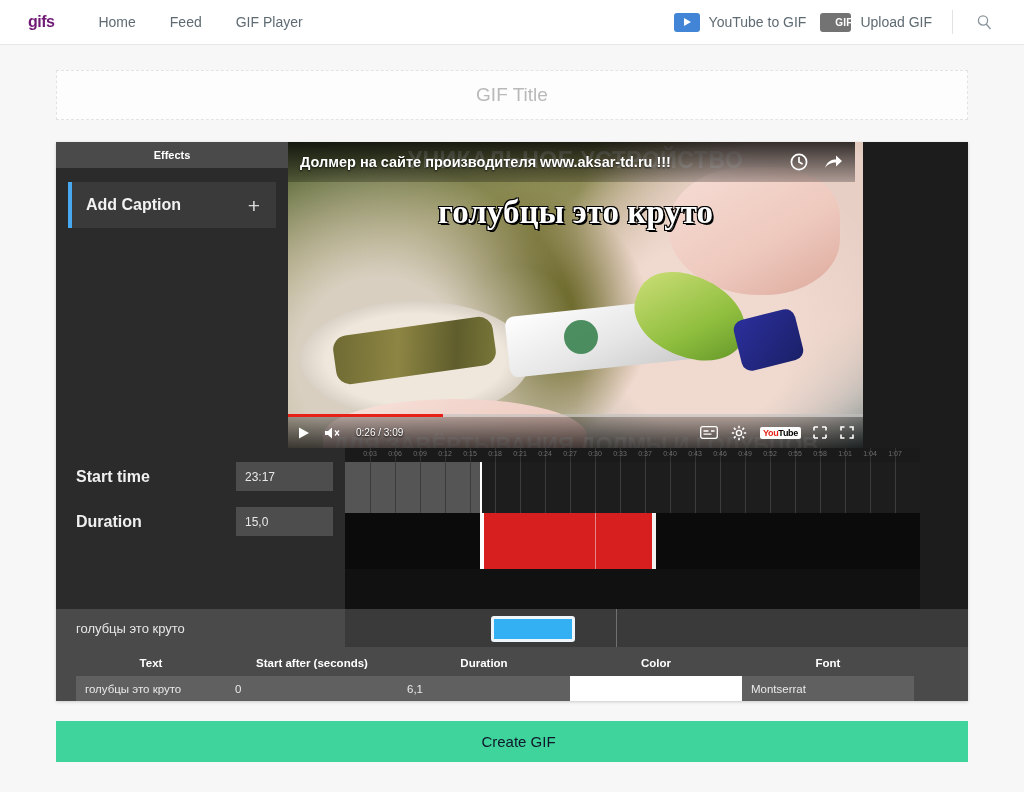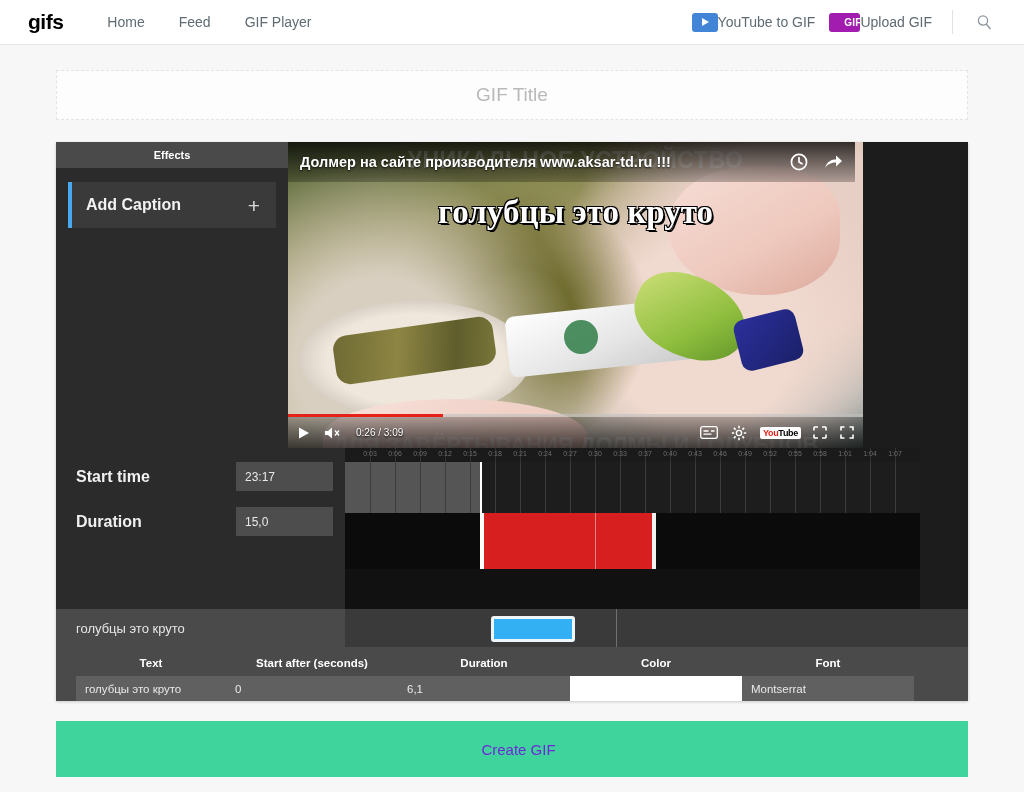--- a/index.html
+++ b/index.html
@@ -11,44 +11,44 @@
   }
 
   
   .navbar {
     height: 45px; background: #ffffff;
     border-bottom: 1px solid #e8e8e8;
     display: flex; align-items: center;
     padding: 0 28px;
   }
   .brand {
-    color: #000000; font-size: 21px; font-weight: bold;
+    color: #701a75; font-size: 16px; font-weight: bold;
     letter-spacing: -0.5px; margin-right: 44px; cursor: pointer;
   }
   .nav-links { display: flex; align-items: center; gap: 34px; }
   .nav-link {
     color: #5f6b73; font-size: 14px; cursor: pointer; white-space: nowrap;
   }
   .nav-right {
     margin-left: auto; display: flex; align-items: center; gap: 14px;
   }
-  .nav-action { display: flex; align-items: center; gap: 0; cursor: pointer; }
+  .nav-action { display: flex; align-items: center; gap: 9px; cursor: pointer; }
   .yt-badge {
     width: 26px; height: 19px; background: #4285d6; border-radius: 3px;
     display: flex; align-items: center; justify-content: center;
   }
   .yt-badge .tri {
     width: 0; height: 0;
     border-left: 7px solid #fff;
     border-top: 4.5px solid transparent;
     border-bottom: 4.5px solid transparent;
     margin-left: 2px;
   }
   .gif-badge {
-    width: 31px; height: 19px; background: #a21caf; border-radius: 3px;
+    width: 31px; height: 19px; background: #737373; border-radius: 3px;
     color: #fff; font-size: 10px; font-weight: bold;
     display: flex; align-items: center; justify-content: center;
     letter-spacing: 0.3px;
     padding-left: 16px;
   }
   .nav-action-label { color: #5f6b73; font-size: 14px; white-space: nowrap; }
   .nav-divider { width: 1px; height: 24px; background: #e2e2e2; margin: 0 6px; }
   .search-btn { cursor: pointer; padding: 3px; display: flex; }
 
   
@@ -238,23 +238,23 @@
   .cap-col .hdr { color: #fff; font-size: 11.5px; font-weight: bold; margin-bottom: 7px; }
   .cap-col .inp {
     height: 25px; background: #606060; border: none; color: #e9e9e9;
     font-size: 11.5px; padding: 0 9px; display: flex; align-items: center;
     cursor: text; width: 100%;
   }
   .cap-col .swatch { height: 25px; background: #fff; width: 100%; cursor: pointer; }
 
   
   .create-btn {
-    margin-top: 20px; height: 56px; background: #3fd49b;
+    margin-top: 20px; height: 41px; background: #3fd49b;
     display: flex; align-items: center; justify-content: center;
-    color: #6d28d9; font-size: 15px; cursor: pointer; padding-left: 13px;
+    color: #0f172a; font-size: 15px; cursor: pointer; padding-left: 13px;
   }
 </style>
 </head>
 <body>
 
 <div class="navbar">
   <div class="brand">gifs</div>
   <div class="nav-links">
     <div class="nav-link">Home</div>
     <div class="nav-link">Feed</div>

